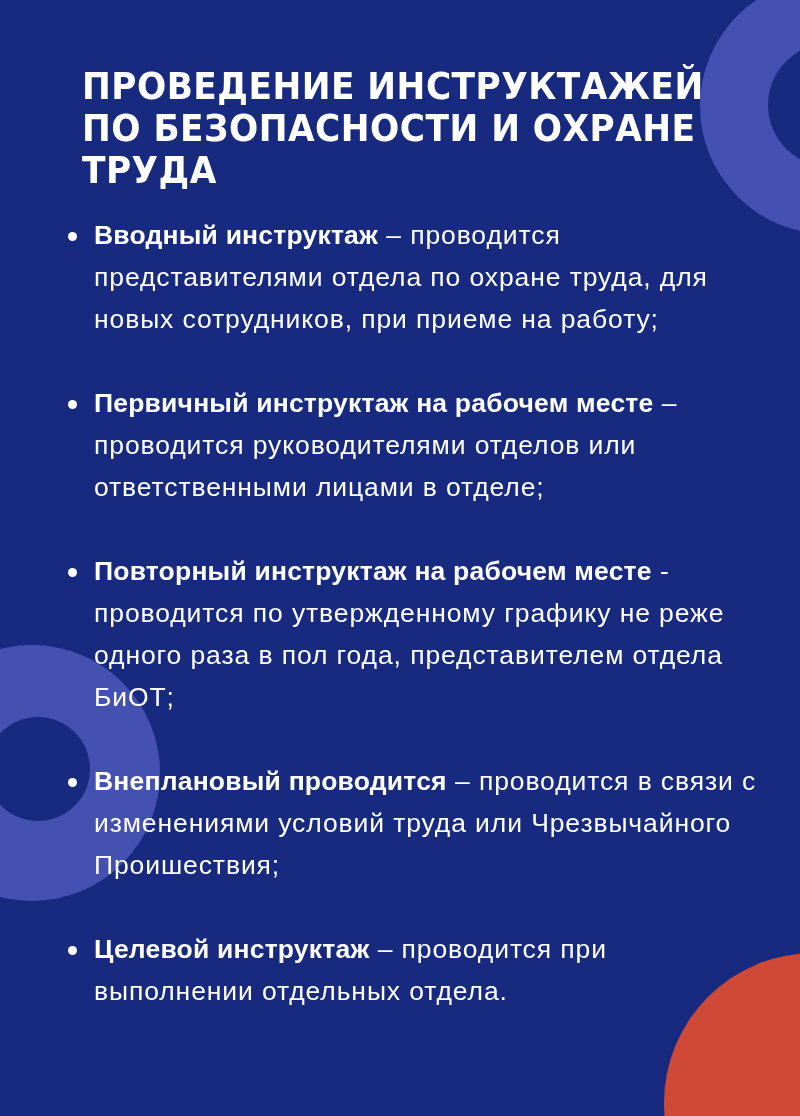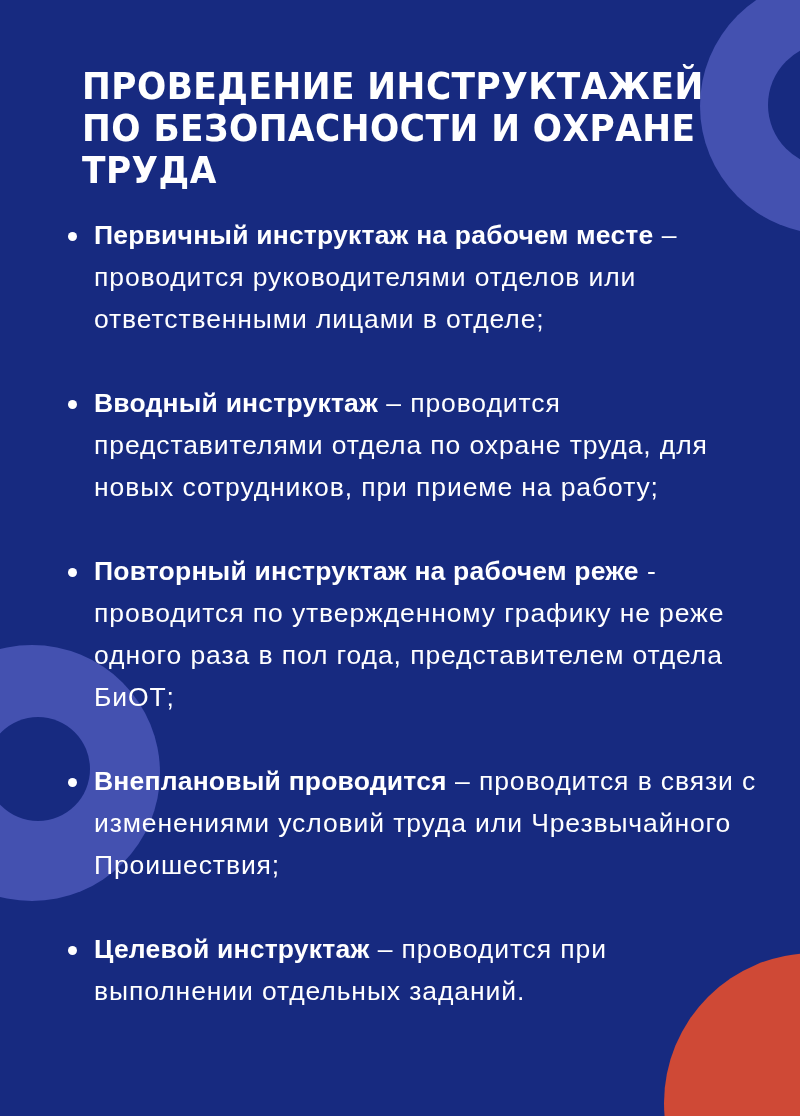--- a/index.html
+++ b/index.html
@@ -52,18 +52,18 @@
 <div class="deco ring-l-hole"></div>
 <div class="deco circle-red"></div>
 
 <h1 class="title">
   <div>ПРОВЕДЕНИЕ ИНСТРУКТАЖЕЙ</div>
   <div>ПО БЕЗОПАСНОСТИ И ОХРАНЕ</div>
   <div>ТРУДА</div>
 </h1>
 
 <ul class="list">
+  <li class="item"><b>Вводный инструктаж</b><span> – проводится представителями отдела по охране труда, для новых сотрудников, при приеме на работу;</span></li>
   <li class="item"><b>Первичный инструктаж на рабочем месте</b><span> – проводится руководителями отделов или ответственными лицами в отделе;</span></li>
-  <li class="item"><b>Вводный инструктаж</b><span> – проводится представителями отдела по охране труда, для новых сотрудников, при приеме на работу;</span></li>
-  <li class="item"><b>Повторный инструктаж на рабочем реже</b><span> - проводится по утвержденному графику не реже одного раза в пол года, представителем отдела БиОТ;</span></li>
+  <li class="item"><b>Повторный инструктаж на рабочем месте</b><span> - проводится по утвержденному графику не реже одного раза в пол года, представителем отдела БиОТ;</span></li>
   <li class="item"><b>Внеплановый проводится</b><span> – проводится в связи с изменениями условий труда или Чрезвычайного Проишествия;</span></li>
-  <li class="item"><b>Целевой инструктаж</b><span> – проводится при выполнении отдельных заданий.</span></li>
+  <li class="item"><b>Целевой инструктаж</b><span> – проводится при выполнении отдельных отдела.</span></li>
 </ul>
 
 </body></html>

